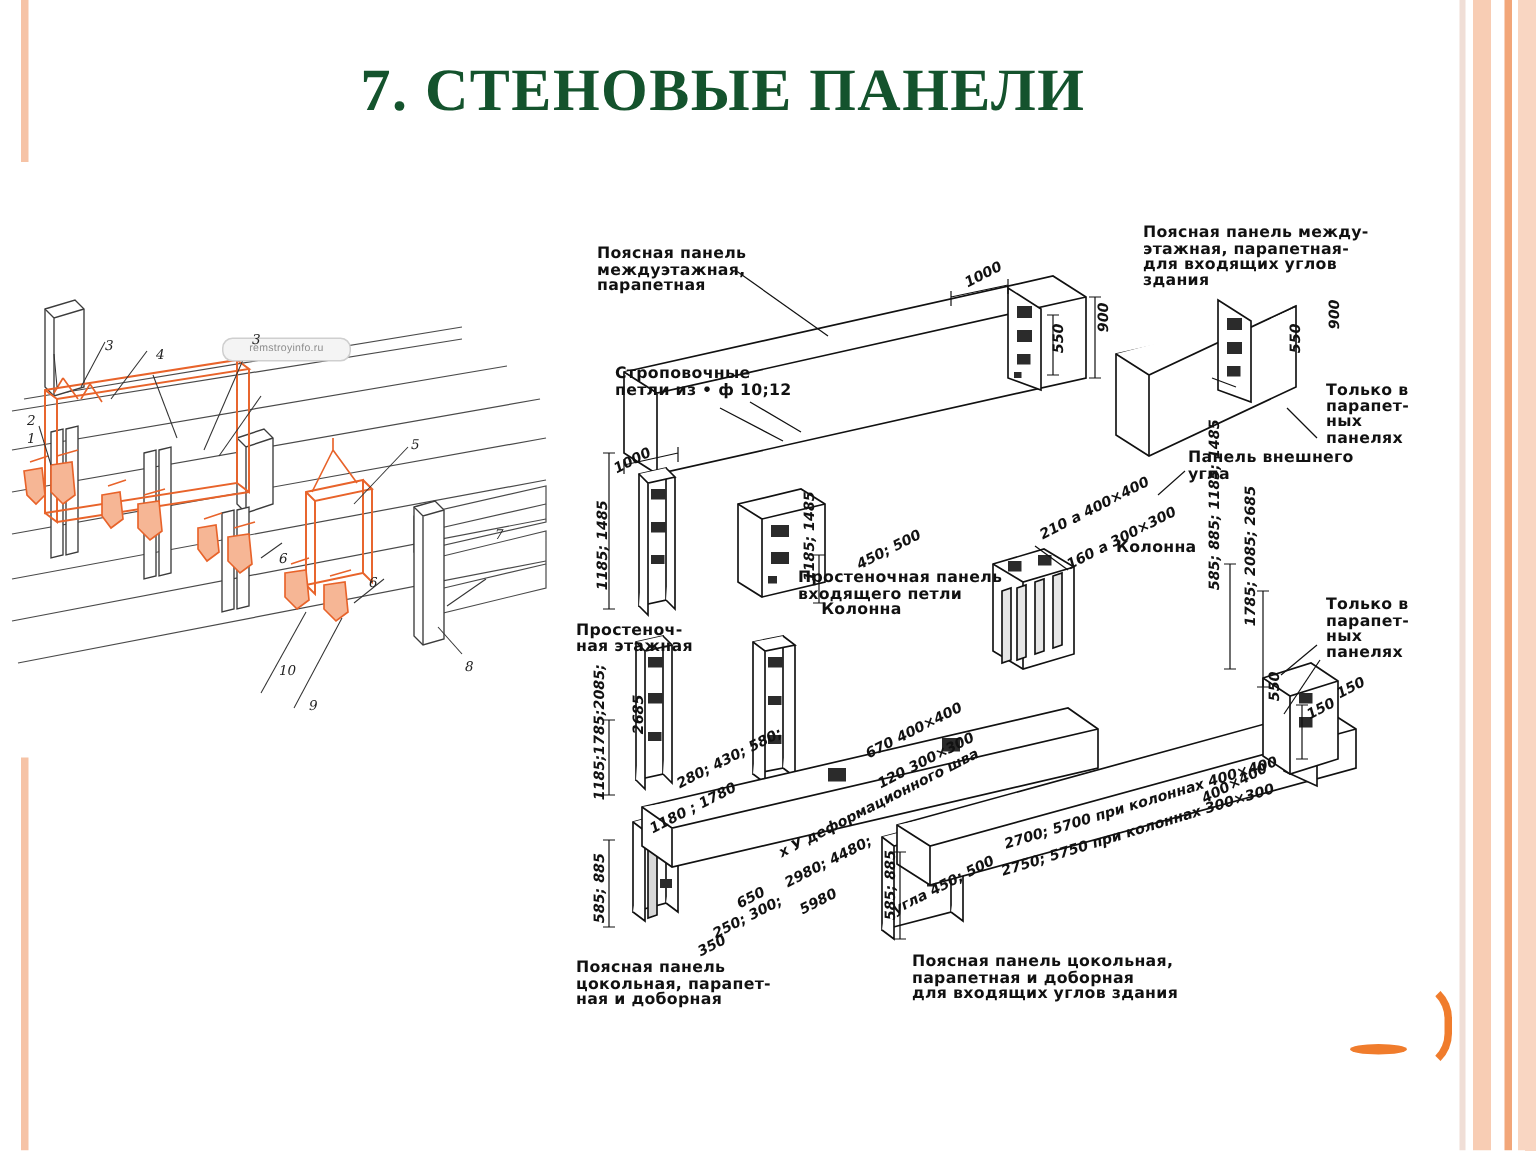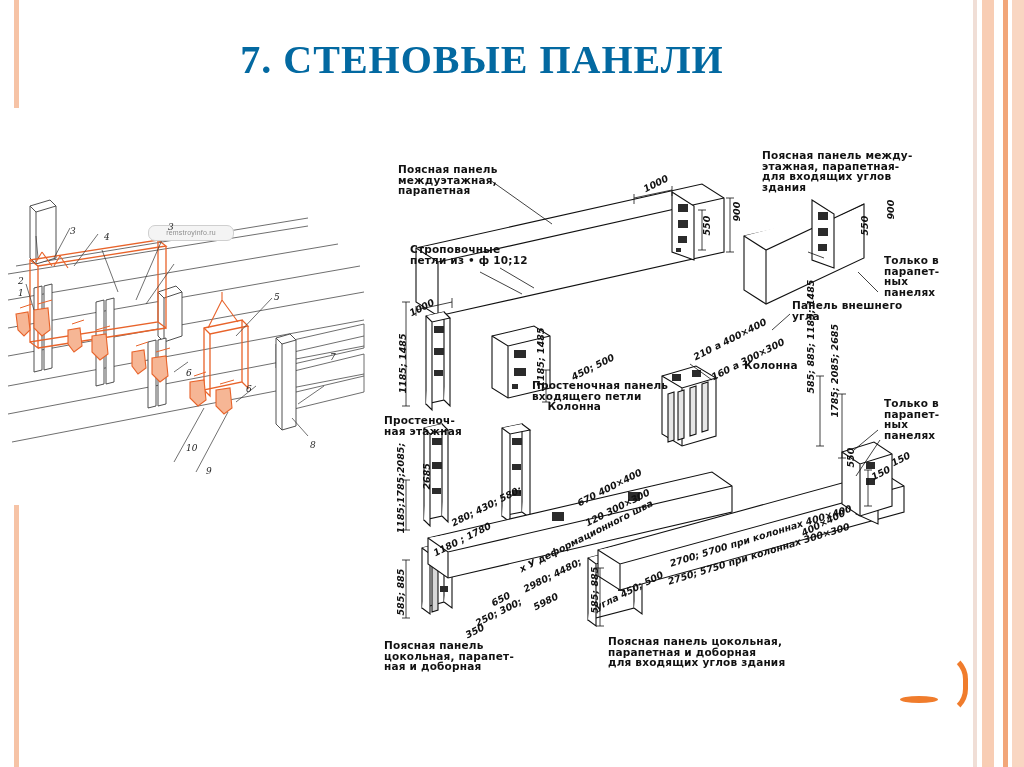--- a/index.html
+++ b/index.html
@@ -18,21 +18,21 @@
 
   .deco-arc{position:absolute;right:56px;bottom:52px;width:26px;height:52px;
      border:5px solid #f07c2c;border-left:none;border-top-color:transparent;
      border-bottom-color:transparent;border-radius:0 26px 26px 0;}
   .deco-dash{position:absolute;right:86px;bottom:64px;width:38px;height:7px;
      background:#f07c2c;border-radius:50%;}
 
   
   .title{position:absolute;left:0;right:60px;top:36px;text-align:center;
      font-family:"Liberation Serif", serif;font-size:40px;font-weight:bold;
-     letter-spacing:1px;color:#0369a1;font-variant:small-caps;}
+     letter-spacing:1px;color:#14532d;font-variant:small-caps;}
 
   
   .canvas{position:absolute;}
   #iso-canvas{left:8px;top:196px;width:360px;height:290px;}
   #tech-canvas{left:372px;top:140px;width:560px;height:570px;}
   svg{display:block;overflow:visible;}
 
   
   .ann{position:absolute;font-family:"DejaVu Sans", sans-serif;
        font-weight:bold;color:#111;

